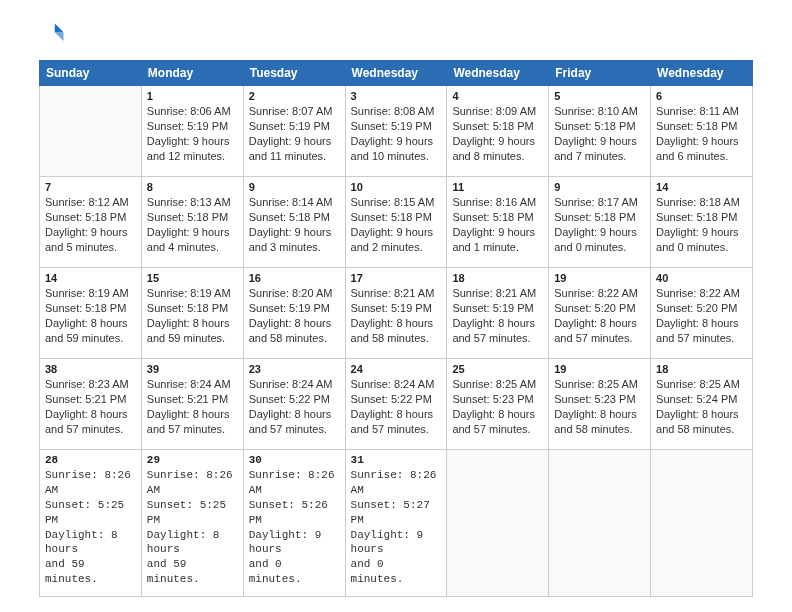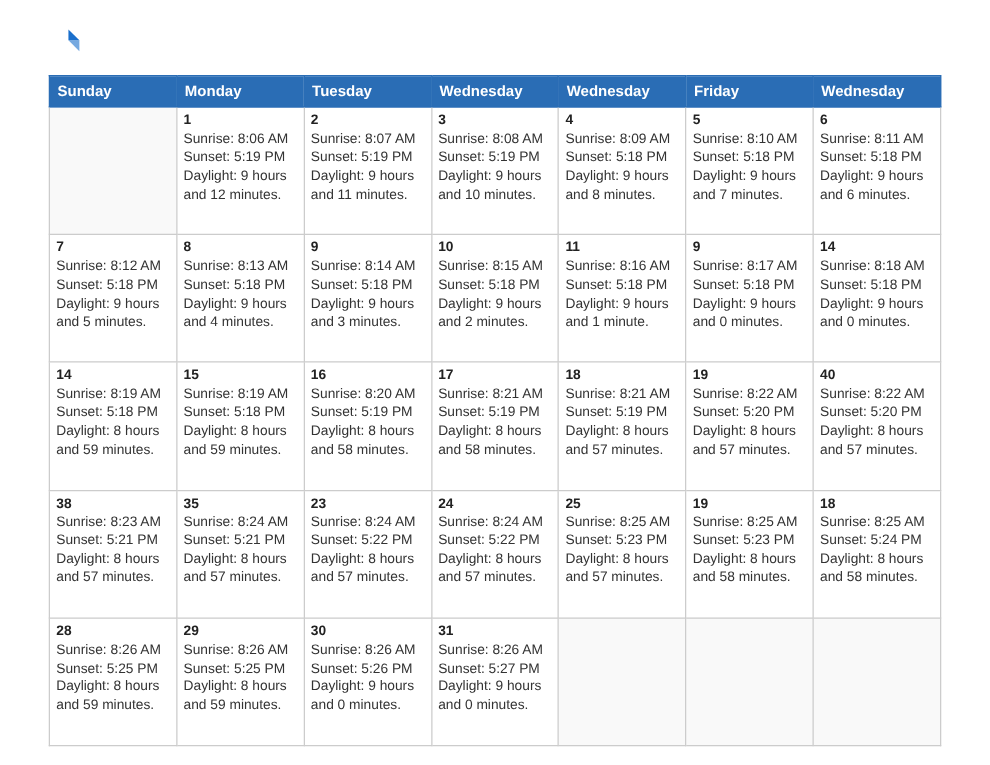--- a/index.html
+++ b/index.html
@@ -83,20 +83,21 @@
     .day-info {
       color: #333;
       font-size: 11px;
       line-height: 1.35;
     }
     .empty-cell {
       background: #f9f9f9;
     }
     .last-row td {
       height: 82px;
+      font-family: Liberation Mono, monospace;
     }
   </style>
 </head>
 <body>
 
 <div class="page">
   <div class="header">
     <div class="logo">
       <svg class="logo-icon" viewBox="0 0 32 32">
         <polygon points="18,4 28,14 18,14" fill="#1a6fcc"></polygon>
@@ -212,21 +213,21 @@
             <span class="day-number">40</span>
             <div class="day-info">Sunrise: 8:22 AM<br>Sunset: 5:20 PM<br>Daylight: 8 hours<br>and 57 minutes.</div>
           </td>
         </tr>
         <tr>
           <td>
             <span class="day-number">38</span>
             <div class="day-info">Sunrise: 8:23 AM<br>Sunset: 5:21 PM<br>Daylight: 8 hours<br>and 57 minutes.</div>
           </td>
           <td>
-            <span class="day-number">35</span>
+            <span class="day-number">39</span>
             <div class="day-info">Sunrise: 8:24 AM<br>Sunset: 5:21 PM<br>Daylight: 8 hours<br>and 57 minutes.</div>
           </td>
           <td>
             <span class="day-number">23</span>
             <div class="day-info">Sunrise: 8:24 AM<br>Sunset: 5:22 PM<br>Daylight: 8 hours<br>and 57 minutes.</div>
           </td>
           <td>
             <span class="day-number">24</span>
             <div class="day-info">Sunrise: 8:24 AM<br>Sunset: 5:22 PM<br>Daylight: 8 hours<br>and 57 minutes.</div>
           </td>

